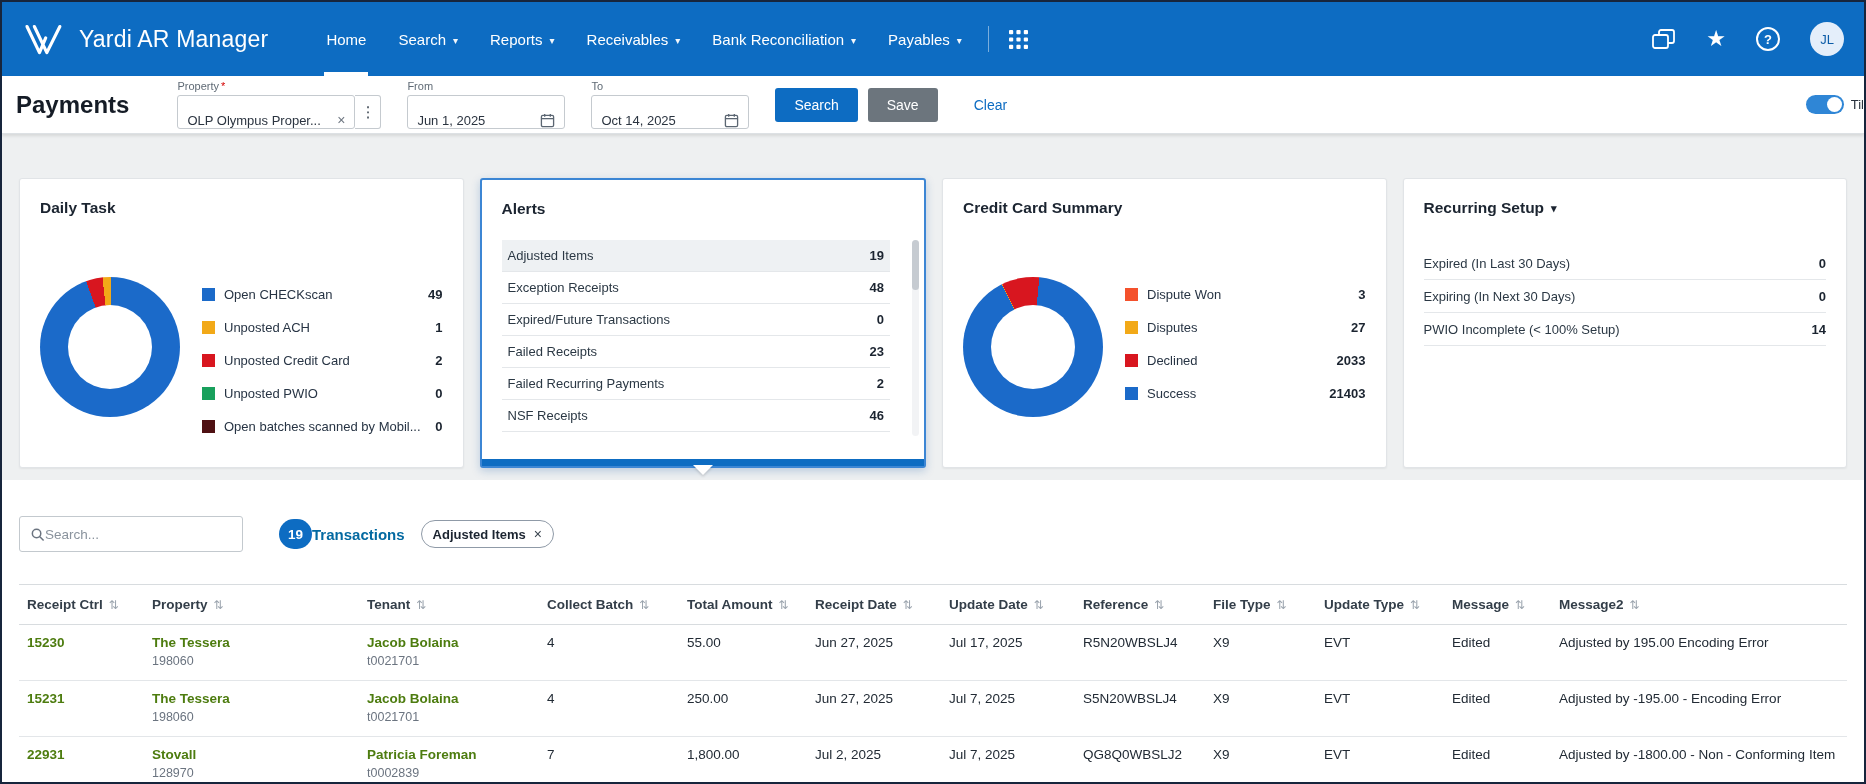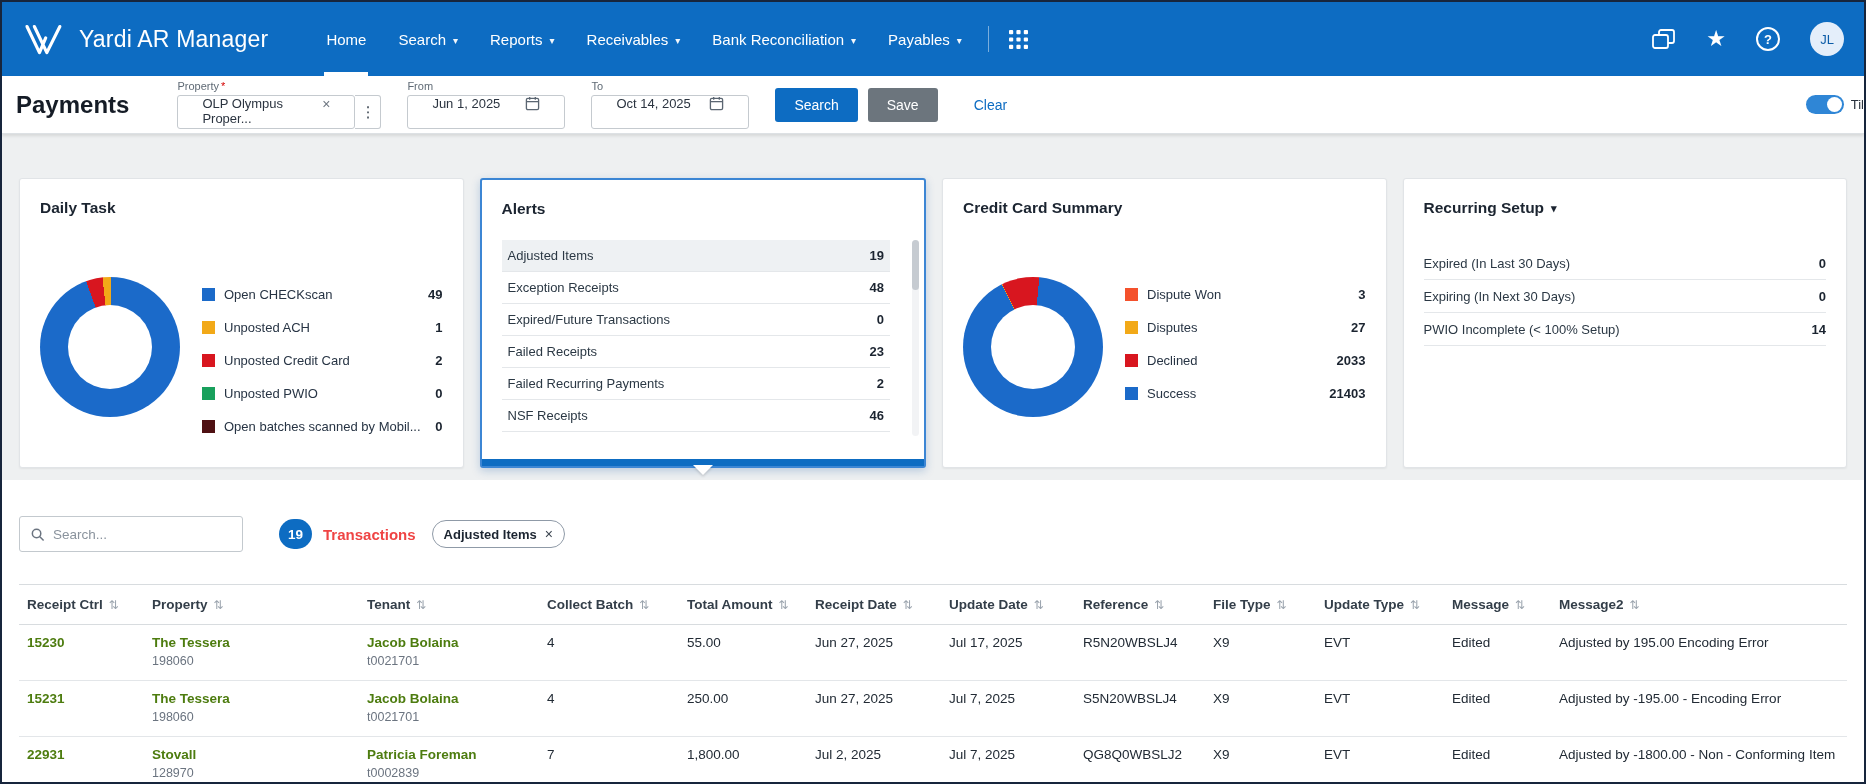--- a/index.html
+++ b/index.html
@@ -26,21 +26,21 @@
   .star-ic{font-size:22px;line-height:1}
   .help-circle{width:24px;height:24px;border:2px solid #fff;border-radius:50%;display:flex;align-items:center;justify-content:center;font-size:13px;font-weight:bold;cursor:pointer}
   .avatar{width:34px;height:34px;border-radius:50%;background:#e4eefa;color:#0b5ca8;font-weight:normal;font-size:13px;display:flex;align-items:center;justify-content:center;cursor:pointer}
   
   .filterbar{height:58px;background:#fff;display:flex;align-items:center;padding:0 0 0 14px;border-bottom:1px solid #dde1e4;box-shadow:0 2px 3px rgba(0,0,0,.10);position:relative;z-index:5}
   .page-title{font-size:24px;font-weight:bold;color:#151c26;margin-right:48px}
   .fgroup{display:flex;flex-direction:column;justify-content:center;gap:3px;margin-right:26px}
   .flabel{font-size:11px;color:#5f6a75}
   .req{color:#d40000;margin-left:2px}
   .frow{display:flex;align-items:stretch}
-  .finput{height:34px;border:1px solid #c5cacf;border-radius:3px;background:#fff;display:flex;align-items:flex-start;padding:0 24px;font-size:13px;color:#2b3440;cursor:pointer}
+  .finput{height:34px;border:1px solid #c5cacf;border-radius:3px;background:#fff;display:flex;align-items:flex-end;padding:0 9px;font-size:13px;color:#2b3440;cursor:pointer}
   .finput.prop{width:178px;justify-content:space-between}
   .finput.date{width:158px;justify-content:space-between}
   .chip-x{color:#6d7680;font-size:14px;margin-left:8px;cursor:pointer}
   .kebab{width:26px;height:34px;border:1px solid #c5cacf;border-left:none;border-radius:0 3px 3px 0;display:flex;align-items:center;justify-content:center;font-size:15px;color:#3c4652;cursor:pointer;background:#fff;letter-spacing:0}
   .btn{height:34px;border:none;border-radius:3px;font-size:14px;color:#fff;padding:0 19px;cursor:pointer;font-family:inherit}
   .btn.primary{background:#0d6cc2;margin-right:10px}
   .btn.gray{background:#6c757d;margin-right:36px}
   .clear-link{color:#0d6cc2;font-size:14px;cursor:pointer;text-decoration:none}
   .fspacer{flex:1}
   .toggle{width:38px;height:19px;border-radius:10px;background:#2f86d6;position:relative;cursor:pointer;flex:none}
@@ -69,25 +69,25 @@
   .thumb{width:7px;height:50px;background:#c6cbd1;border-radius:4px;cursor:pointer}
   .card-bottom-bar{position:absolute;left:0;right:0;bottom:0;height:7px;background:#0d6cc2}
   .card-pointer{position:absolute;left:50%;bottom:-9px;transform:translateX(-50%);width:0;height:0;border-left:10px solid transparent;border-right:10px solid transparent;border-top:10px solid #fff;filter:drop-shadow(0 2px 1px rgba(0,0,0,.12))}
   .recurring-list{margin-top:30px}
   .rec-row{height:33px;display:flex;align-items:center;justify-content:space-between;border-bottom:1px solid #e4e7ea;cursor:pointer}
   .rec-label{font-size:13px;color:#2b3844}
   .rec-value{font-size:13px;font-weight:bold;color:#1b2430}
   
   .lower{height:302px;background:#fff;padding:36px 17px 0;overflow:hidden}
   .toolbar{display:flex;align-items:center;height:36px}
-  .searchbox{width:224px;height:36px;border:1px solid #c3c9ce;border-radius:3px;display:flex;align-items:center;padding:0 10px;gap:8px;background:#fff}
+  .searchbox{width:224px;height:36px;border:1px solid #c3c9ce;border-radius:3px;display:flex;align-items:center;padding:0 10px;gap:0;background:#fff}
   .searchbox input{border:none;outline:none;flex:1;font-size:13.5px;color:#2b3440;font-family:inherit;min-width:0}
   .searchbox input::placeholder{color:#8a939d}
   .count-badge{min-width:30px;height:30px;border-radius:15px;background:#0d6cc2;color:#fff;font-size:13.5px;font-weight:bold;display:flex;align-items:center;justify-content:center;padding:0 9px;margin-left:36px}
-  .count-label{font-size:15px;font-weight:bold;color:#ef4444;margin-left:11px}
+  .count-label{font-size:15px;font-weight:bold;color:#0369a1;}
   .chip{border:1px solid #8f9aa7;border-radius:15px;padding:5px 11px;display:inline-flex;align-items:center;gap:8px;margin-left:16px;cursor:pointer}
   .chip-label{font-size:13px;font-weight:bold;color:#1b2430}
   .chip-close{font-size:14px;color:#39434e;cursor:pointer}
   .tx-table{width:100%;border-collapse:collapse;table-layout:fixed;margin-top:32px}
   .tx-table th{height:40px;text-align:left;font-size:13.5px;font-weight:bold;color:#333e49;border-top:1px solid #d8dcdf;border-bottom:1px solid #d8dcdf;padding:0 8px;white-space:nowrap;cursor:pointer}
   .tx-table th.num,.tx-table td.num{text-align:left}
   .sort{color:#9aa3ad;margin-left:6px;font-size:12px;font-weight:normal}
   .tx-table td{height:56px;border-bottom:1px solid #e3e6e9;padding:10px 8px 6px;font-size:13.5px;color:#222b35;vertical-align:top;white-space:nowrap;overflow:hidden}
   .cell-link{color:#4d7c0f;font-weight:bold;cursor:pointer}
   .cell-sub{color:#6b7480;font-size:12.5px;margin-top:4px}

